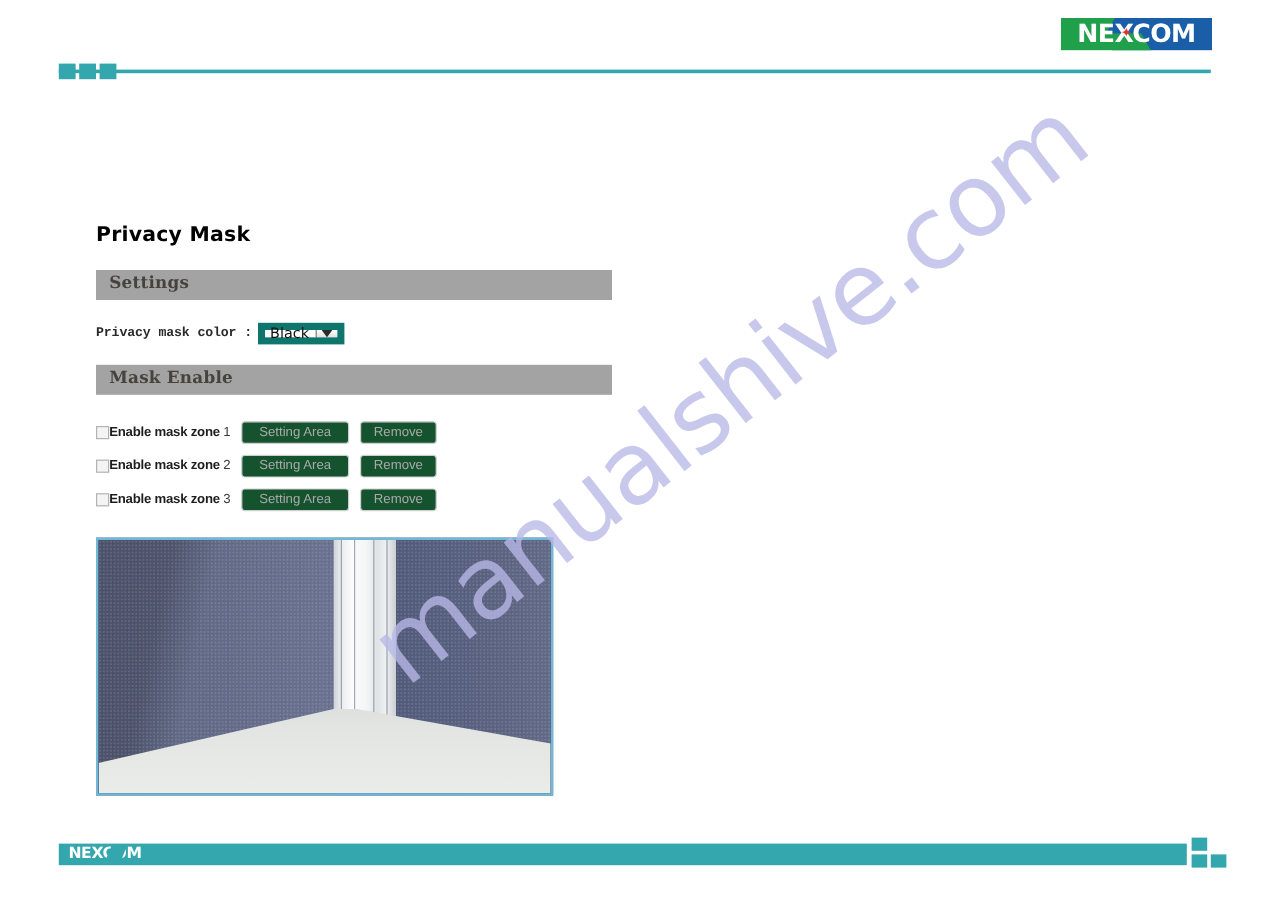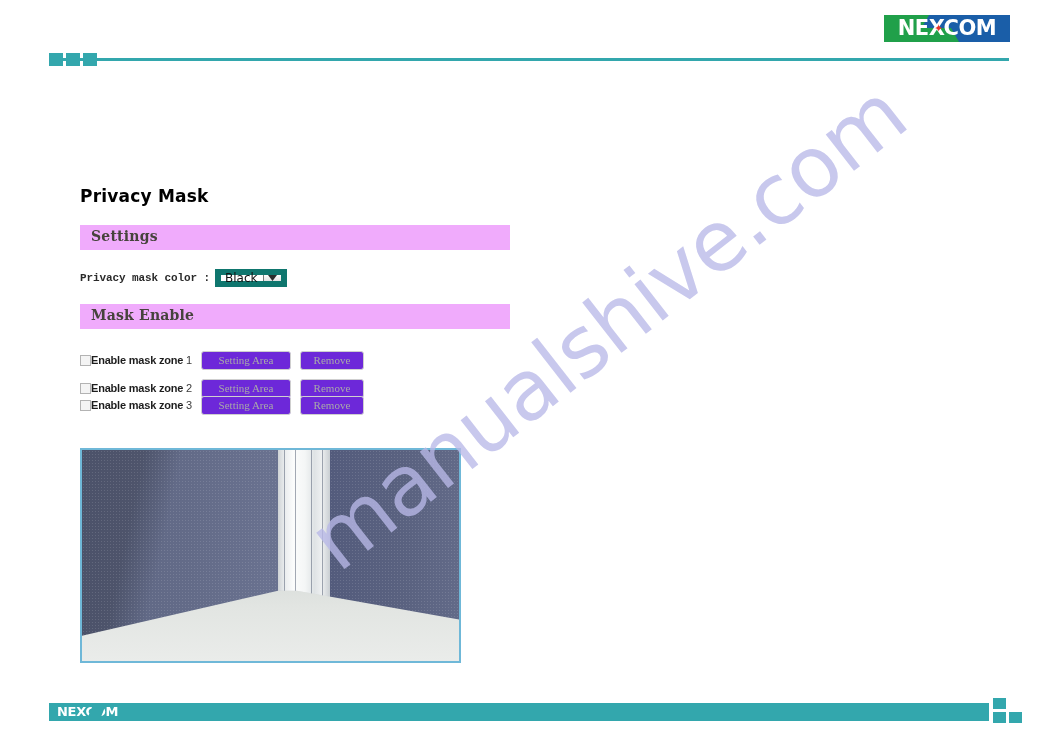--- a/index.html
+++ b/index.html
@@ -132,21 +132,21 @@
     color: #000000;
     letter-spacing: 0.2px;
     z-index: 20;
   }
 
   .section-bar {
     position: absolute;
     left: 80px;
     width: 430px;
     height: 25px;
-    background: #f0abfc;
+    background: #a3a3a3;
     z-index: 20;
   }
   .section-bar .sb-label {
     position: absolute;
     left: 11px;
     top: 3px;
     font-family: "DejaVu Serif", serif;
     font-size: 14px;
     font-weight: bold;
     color: #46433c;
@@ -203,21 +203,21 @@
   .zone-row {
     position: absolute;
     left: 80px;
     height: 22px;
     z-index: 20;
     display: flex;
     align-items: center;
   }
   #zone-row-1 { top: 349px; }
   #zone-row-2 { top: 377px; }
-  #zone-row-3 { top: 394px; align-items: center; }
+  #zone-row-3 { top: 405px; align-items: center; }
 
   .zone-check {
     width: 11px;
     height: 11px;
     border: 1px solid #b3b3b3;
     background: #f4f4f4;
     box-sizing: border-box;
     flex: none;
   }
   .zone-label {
@@ -233,23 +233,23 @@
     font-weight: normal;
     color: #3a3a3a;
   }
   .btn {
     margin-left: 9px;
     height: 19px;
     min-width: 56px;
     padding: 0 9px;
     border: 1px solid #cfcfcf;
     border-radius: 3px;
-    background: #6d28d9;
+    background: #14532d;
     color: #a9a9a9;
-    font-family: Liberation Serif, serif;
+    font-family: Liberation Sans, sans-serif;
     font-size: 11px;
     line-height: 17px;
     text-align: center;
     box-sizing: border-box;
     white-space: nowrap;
     flex: none;
   }
   #zone-row-1 .btn-setting { margin-left: 9px; }
   .zone-row .btn-setting { width: 90px; }
   .zone-row .btn-remove { width: 64px; }

